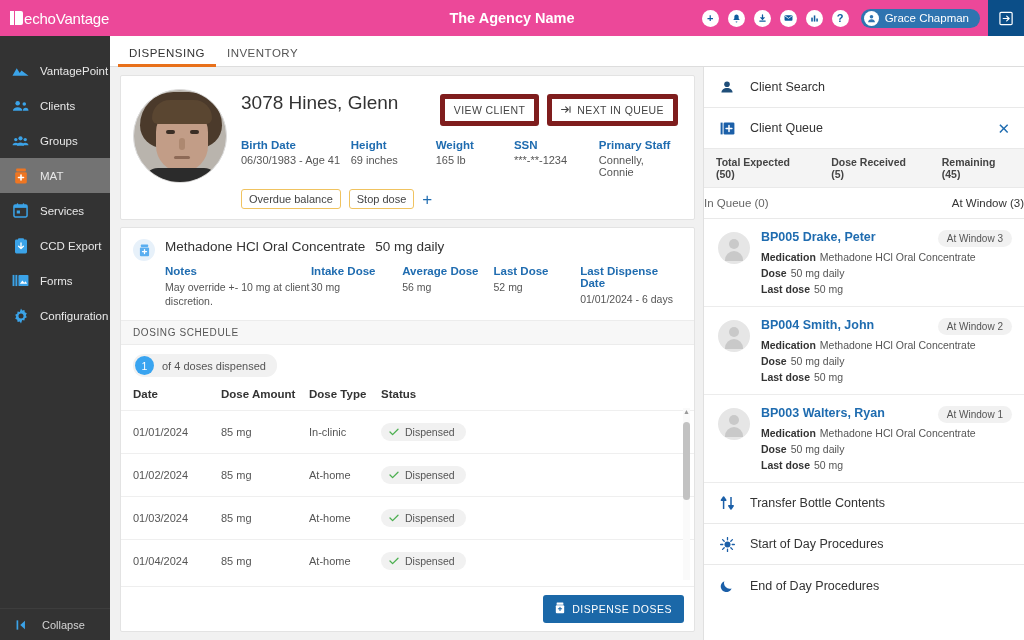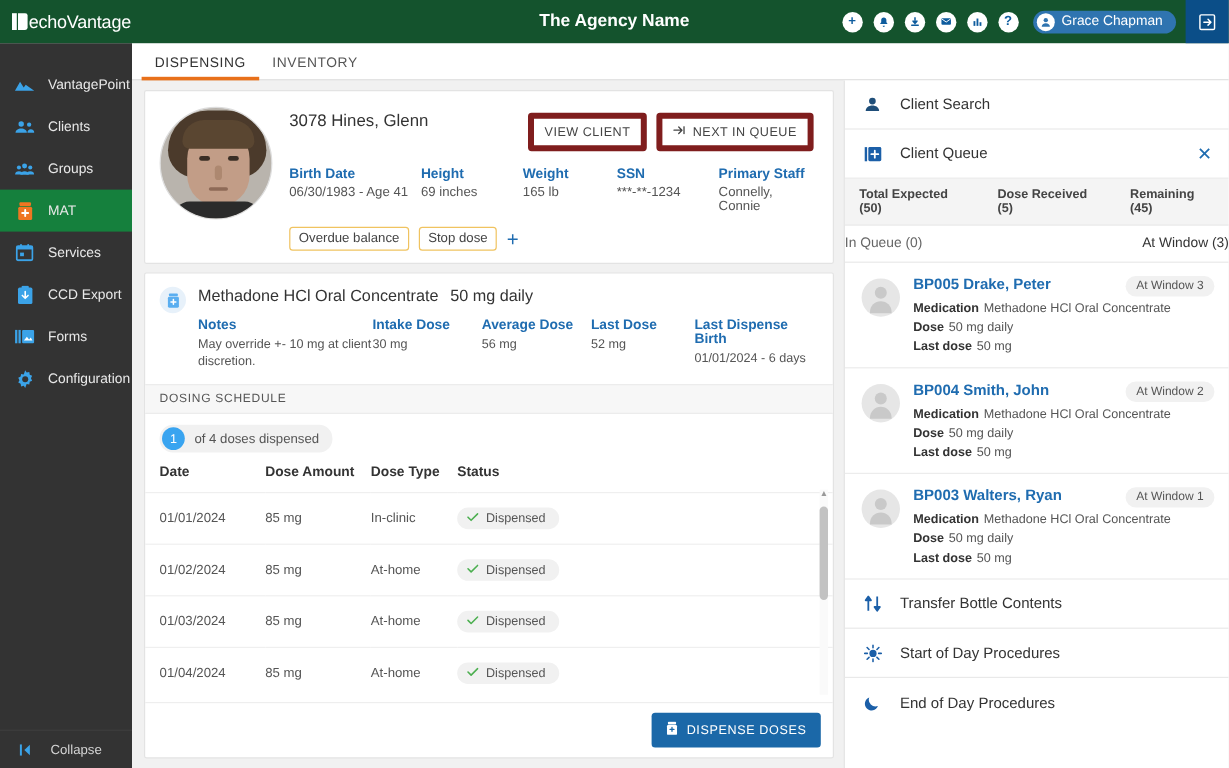--- a/index.html
+++ b/index.html
@@ -4,21 +4,21 @@
 <style>
   * { box-sizing: border-box; margin: 0; padding: 0; }
   html, body {
     width: 1024px; height: 640px;
     font-family: "Liberation Sans", sans-serif;
     background: #f0f0f0; overflow: hidden;
   }
   .app { position: relative; width: 1024px; height: 640px; display: flex; flex-direction: column; }
 
   
-  .topbar { height: 36px; background: #14532d; display: flex; align-items: center; flex: 0 0 36px; position: relative; }
+  .topbar { height: 36px; background: #ec4899; display: flex; align-items: center; flex: 0 0 36px; position: relative; }
   .brand { width: 110px; height: 36px; display: flex; align-items: center; padding-left: 10px; }
   .brand-logo { display: flex; align-items: center; font-size: 15px; color: #fff; letter-spacing: -0.2px; font-weight: 400; }
   .brand-mark { display:inline-block; width: 13px; height: 14px; margin-right: 1px; position: relative; }
   .brand-mark:before { content:""; position:absolute; left:0; top:0; width:4px; height:14px; background:#fff; }
   .brand-mark:after { content:""; position:absolute; left:5px; top:0; width:8px; height:14px; background:#fff; border-radius: 0 2px 2px 0; }
   .agency-title {
     position: absolute; left: 0; right: 0; text-align: center;
     color: #fff; font-size: 14.5px; font-weight: bold; pointer-events: none;
   }
   .top-icons { margin-left: auto; display: flex; align-items: center; gap: 9px; padding-right: 8px; z-index: 2; }
@@ -31,21 +31,21 @@
   .user-chip .nm { color: #fff; font-size: 11.5px; }
   .logout-box { width: 36px; height: 36px; background: #0b4e88; display: flex; align-items: center; justify-content: center; cursor: pointer; }
 
   
   .body { flex: 1; display: flex; min-height: 0; }
 
   
   .sidebar { width: 110px; background: #333333; display: flex; flex-direction: column; flex: 0 0 110px; }
   .nav { padding-top: 17px; flex: 1; }
   .nav-item { height: 35px; display: flex; align-items: center; padding-left: 12px; gap: 11px; cursor: pointer; }
-  .nav-item.active { background: #15803d; }
+  .nav-item.active { background: #737373; }
   .nav-ic { width: 17px; height: 17px; display: flex; align-items: center; justify-content: center; flex: 0 0 17px; }
   .nav-lb { color: #e8e8e8; font-size: 11.5px; white-space: nowrap; }
   .collapse { height: 32px; display: flex; align-items: center; padding-left: 14px; gap: 11px; cursor: pointer; border-top: 1px solid #3d3d3d;}
   .collapse .nav-lb { color: #d4d4d4; font-size: 11px; }
 
   
   .main { flex: 1; display: flex; flex-direction: column; background: #f1f1f1; min-width: 0; }
   .tabbar { height: 31px; background: #fff; display: flex; align-items: flex-end; padding-left: 8px;
             border-bottom: 1px solid #ddd; flex: 0 0 31px; }
   .tab { font-size: 11.5px; color: #555; letter-spacing: .5px; padding: 0 11px 7px; cursor: pointer; position: relative; }
@@ -64,21 +64,21 @@
   .photo .face { position:absolute; left:22px; top:16px; width:52px; height:66px; border-radius: 26px 26px 26px 26px; background:#c29d87; }
   .photo .bang { position:absolute; left:18px; top:10px; width:60px; height:24px; border-radius: 30px 30px 10px 10px; background:#5a4631; }
   .photo .eyeL { position:absolute; left:32px; top:40px; width:9px; height:4px; border-radius:3px; background:#3a2e25; }
   .photo .eyeR { position:absolute; left:56px; top:40px; width:9px; height:4px; border-radius:3px; background:#3a2e25; }
   .photo .nose { position:absolute; left:45px; top:48px; width:6px; height:12px; border-radius:3px; background:#ad8870; }
   .photo .mouth{ position:absolute; left:40px; top:66px; width:16px; height:3px; border-radius:2px; background:#8e6a57; }
   .photo .shirt{ position:absolute; left:10px; bottom:0; width:74px; height:14px; background:#2b2b2b; border-radius:20px 20px 0 0;}
 
   .client-info { flex: 1; min-width: 0; padding-top: 3px; }
   .cname-row { display:flex; align-items:flex-start; }
-  .cname { font-size: 14px; color: #333; font-weight: normal; }
+  .cname { font-size: 19px; color: #333; font-weight: normal; }
   .hdr-btns { margin-left: auto; display: flex; gap: 8px; padding-top: 2px;}
   .btn-outline { border: 5px solid #7f1d1d; background: #fff; border-radius: 3px; font-size: 10.5px;
                  color: #444; padding: 5px 9px; letter-spacing: .4px; cursor: pointer; white-space: nowrap;
                  display: flex; align-items: center; gap: 5px; }
   .meta-row { display: flex; margin-top: 13px; }
   .meta { min-width: 0; }
   .meta .k { color: #1f6cb0; font-size: 11.5px; font-weight: bold; }
   .meta .v { color: #555; font-size: 11px; margin-top: 3px; }
   .tags { display: flex; align-items: center; gap: 8px; margin-top: 11px; }
   .tag { border: 1px solid #f0c360; background: #fff; border-radius: 3px; font-size: 11px; color: #444;
@@ -408,21 +408,21 @@
                   </div>
                   <div style="width:97px">
                     <div class="k">Average Dose</div>
                     <div class="v">56 mg</div>
                   </div>
                   <div style="width:92px">
                     <div class="k">Last Dose</div>
                     <div class="v">52 mg</div>
                   </div>
                   <div>
-                    <div class="k">Last Dispense Birth</div>
+                    <div class="k">Last Dispense Date</div>
                     <div class="v">01/01/2024 - 6 days</div>
                   </div>
                 </div>
               </div>
             </div>
 
             <div class="sched-bar">DOSING SCHEDULE</div>
 
             <div class="count-row">
               <div class="count-pill">

